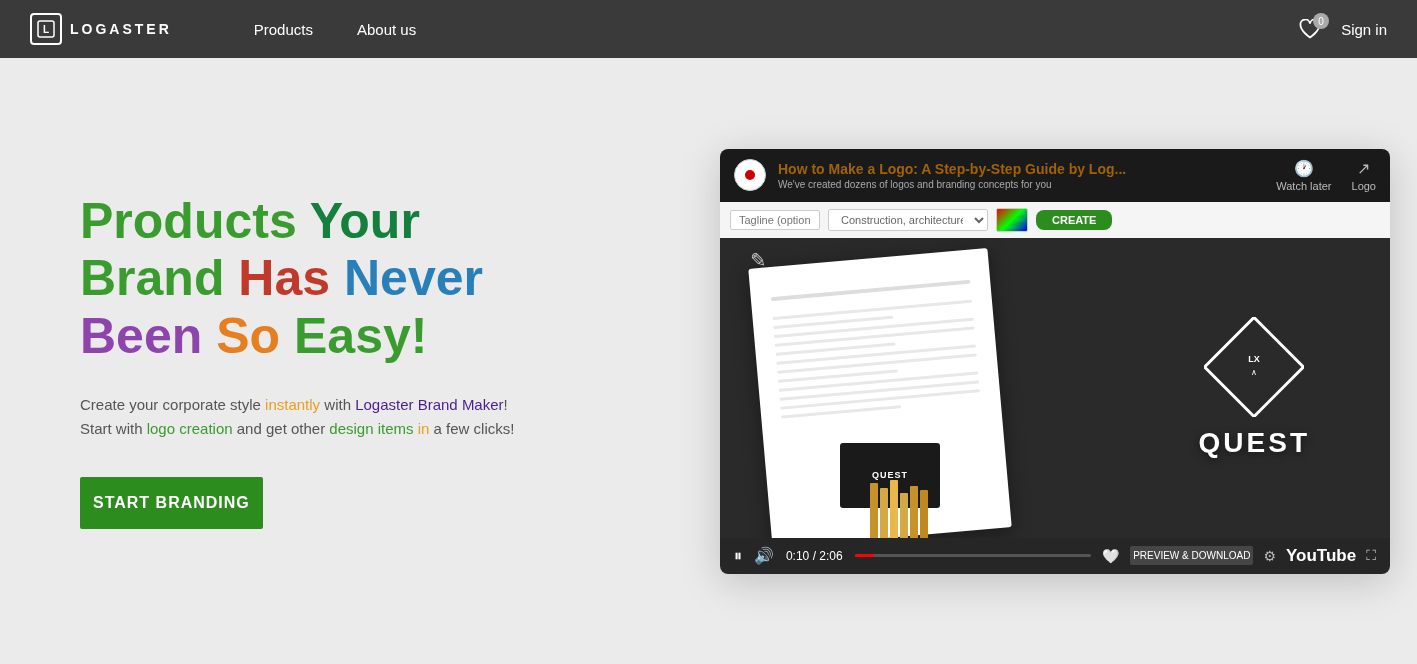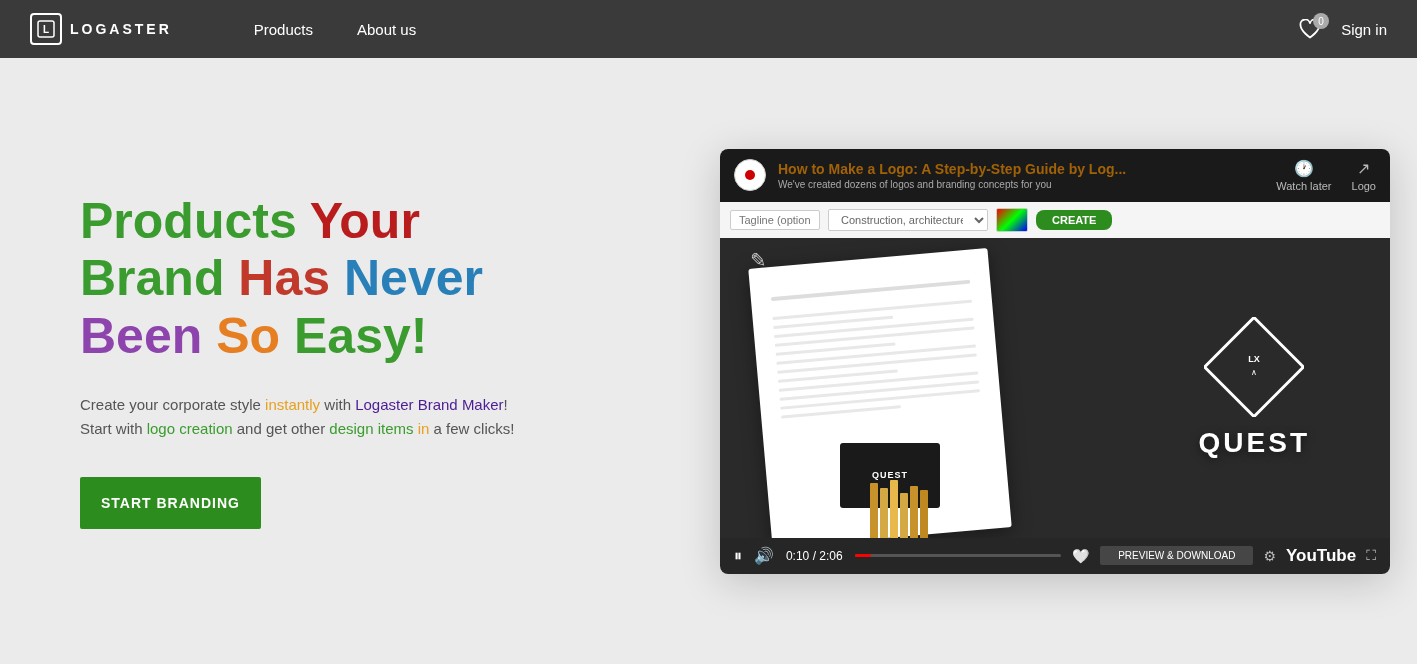--- a/index.html
+++ b/index.html
@@ -104,21 +104,21 @@
       flex: 0 0 580px;
       max-width: 580px;
     }
     .hero-title {
       font-size: 50px;
       font-weight: bold;
       line-height: 1.15;
       margin-bottom: 28px;
     }
     .hero-title .word-designing { color: #3a9c2e; }
-    .hero-title .word-your { color: #b91c1c; text-align: center; }
+    .hero-title .word-your { color: #15803d; text-align: center; }
     .hero-title .word-brand { color: #3a9c2e; }
     .hero-title .word-has { color: #c0392b; }
     .hero-title .word-never { color: #2980b9; }
     .hero-title .word-been { color: #8e44ad; }
     .hero-title .word-so { color: #e67e22; }
     .hero-title .word-easy { color: #3a9c2e; }
     .hero-subtitle {
       font-size: 15px;
       color: #555;
       line-height: 1.6;
@@ -127,23 +127,23 @@
     }
     .hero-subtitle .link-logaster { color: #4c1d95; text-decoration: none; }
     .hero-subtitle .link-logo { color: #3a9c2e; text-decoration: none; }
     .hero-subtitle .link-design { color: #3a9c2e; text-decoration: none; }
     .hero-subtitle .highlight-instantly { color: #e8a020; }
     .hero-subtitle .highlight-in { color: #e8a020; }
     .start-btn {
       background: #2d8c1e;
       color: #fff;
       border: none;
-      padding: 0 21px;
+      padding: 0 13px;
       height: 52px;
-      font-size: 14px;
+      font-size: 16px;
       font-weight: bold;
       letter-spacing: 1px;
       cursor: pointer;
       text-transform: uppercase;
       border-radius: 2px;
     }
 
     
     .hero-right {
       flex: 1;
@@ -391,21 +391,21 @@
       margin-left: auto;
     }
     .ctrl-heart {
       color: #fff;
       font-size: 14px;
     }
     .ctrl-preview-btn {
       background: rgba(255,255,255,0.15);
       color: #fff;
       border: none;
-      padding: 4px 18px;
+      padding: 4px 3px;
       font-size: 10px;
       cursor: pointer;
       border-radius: 2px;
     }
     .ctrl-gear {
       color: #bbb;
       font-size: 14px;
     }
     .ctrl-youtube {
       color: #fff;

